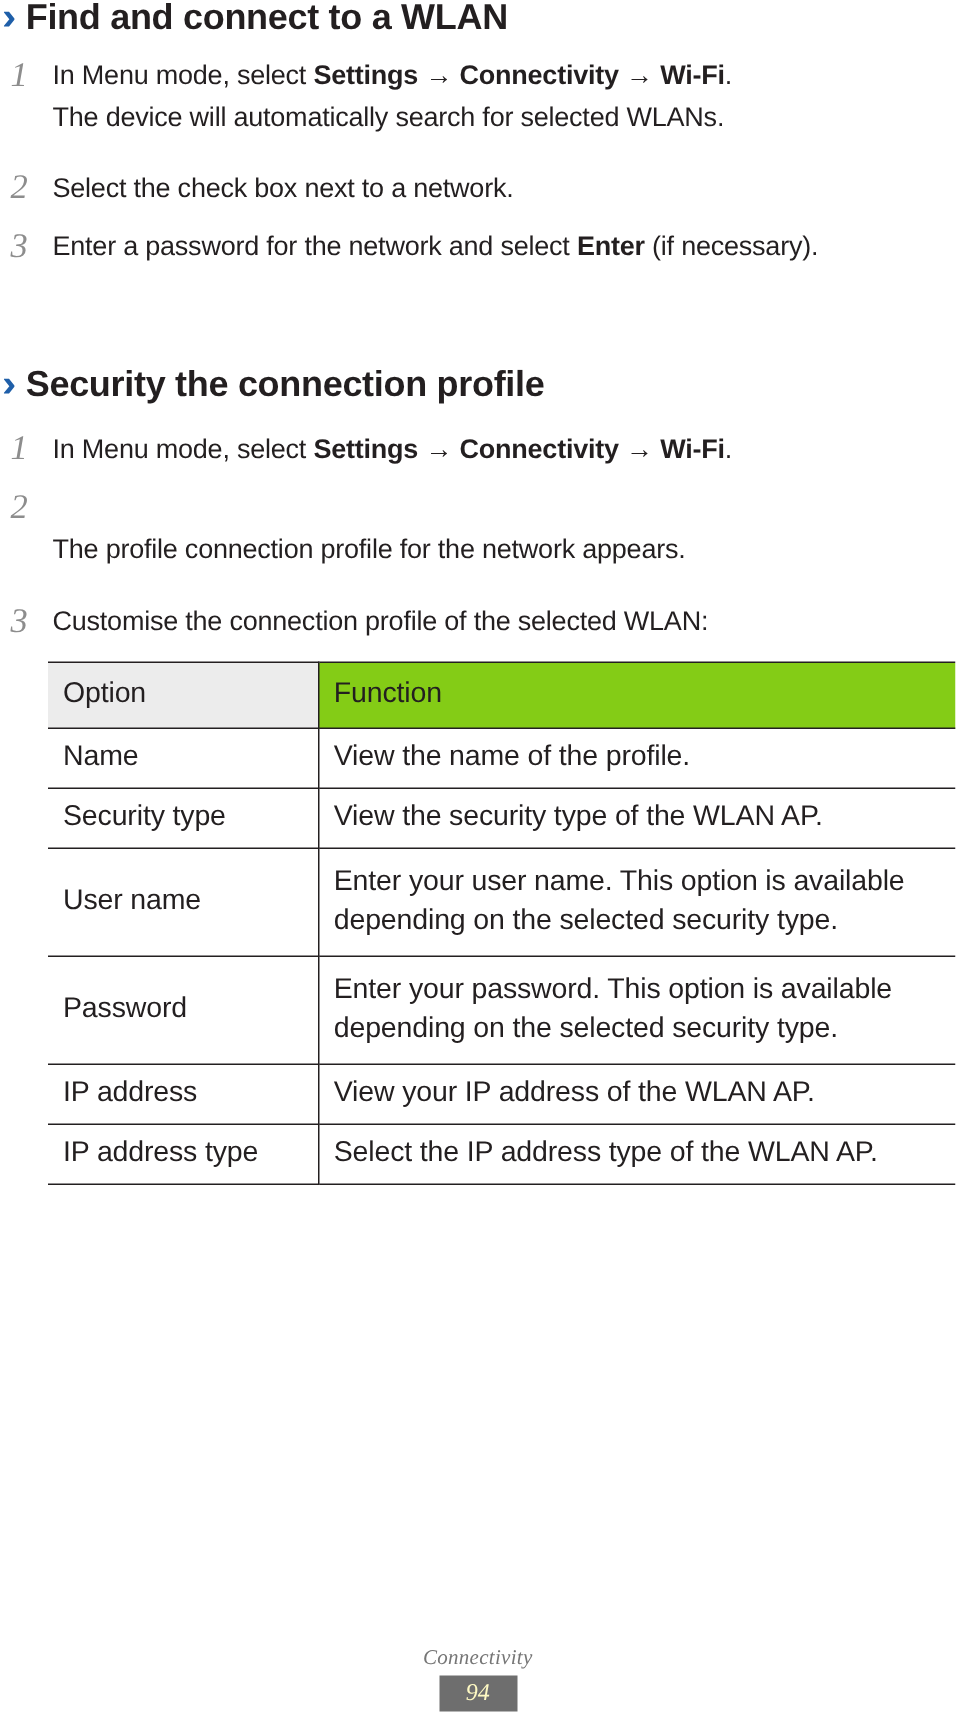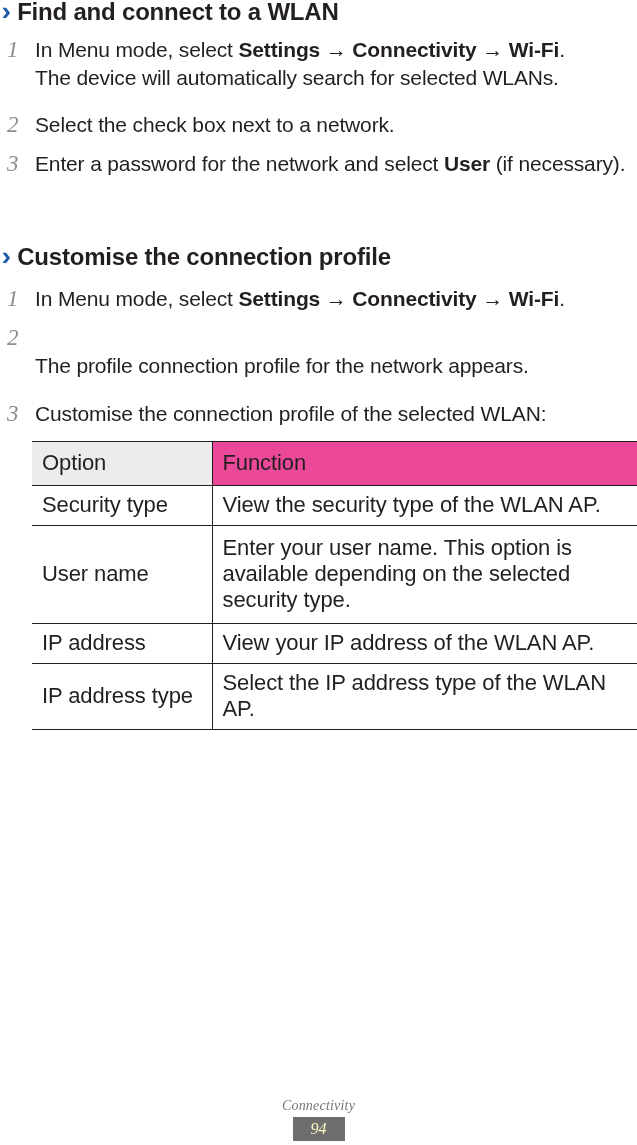--- a/index.html
+++ b/index.html
@@ -59,21 +59,21 @@
     font-style: italic;
     font-size: 23px;
     color: #8d8d8d;
     line-height: 28px;
     text-align: left;
     padding-left: 3px;
     box-sizing: border-box;
   }
   .step-body {
     flex: 1 1 auto;
-    font-size: 21px;
+    font-size: 18px;
     line-height: 28px;
     letter-spacing: -0.15px;
     color: #231f20;
   }
   .step-body b { font-weight: bold; }
   .arr { font-weight: normal; }
 
   #step-1-1 { top: 36px; }
   #step-1-2 { top: 111px; }
   #step-1-3 { top: 150px; }
@@ -83,21 +83,21 @@
   #step-2-3 { top: 400px; }
 
   
   .opt-table {
     position: absolute;
     left: 32px;
     top: 441px;
     width: 605px;
     border-collapse: collapse;
     table-layout: fixed;
-    font-size: 22px;
+    font-size: 19px;
     line-height: 26px;
     color: #231f20;
   }
   .opt-table col.c1 { width: 180px; }
   .opt-table col.c2 { width: 425px; }
 
   .opt-table th, .opt-table td {
     border-top: 1.6px solid #231f20;
     border-bottom: 1.6px solid #231f20;
     vertical-align: middle;
@@ -108,21 +108,21 @@
   }
   .opt-table th:first-child,
   .opt-table td:first-child {
     border-right: 1.4px solid #231f20;
   }
   .opt-table thead th {
     padding-top: 8px;
     padding-bottom: 9px;
   }
   .opt-table thead th.h-option { background: #ececec; }
-  .opt-table thead th.h-function { background: #ec4899; margin-left: 12px; }
+  .opt-table thead th.h-function { background: #84cc16; margin-left: 12px; }
 
   .opt-table tbody tr td { border-top: none; }
   .opt-table tbody tr td { border-bottom: 1.4px solid #231f20; }
   .opt-table tbody tr:last-child td { border-bottom: 1.6px solid #231f20; }
 
   .opt-table td.tall { padding-top: 9px; padding-bottom: 10px; }
 
   
   .footer {
     position: absolute;
@@ -174,27 +174,27 @@
   <div class="step" id="step-1-2">
     <div class="step-num">2</div>
     <div class="step-body">
       <span><span>Select the check box next to a network.</span></span>
     </div>
   </div>
 
   <div class="step" id="step-1-3">
     <div class="step-num">3</div>
     <div class="step-body">
-      <span><span>Enter a password for the network and select </span><b>User</b><span> (if necessary).</span></span>
+      <span><span>Enter a password for the network and select </span><b>Enter</b><span> (if necessary).</span></span>
     </div>
   </div>
 
   <h2 class="section-heading" id="heading-2">
     <span class="chevron">›</span>
-    <span>Customise the connection profile</span>
+    <span>Security the connection profile</span>
   </h2>
 
   <div class="step" id="step-2-1">
     <div class="step-num">1</div>
     <div class="step-body">
       <span><span>In Menu mode, select </span><b>Settings</b><span class="arr"> → </span><b>Connectivity</b><span class="arr"> → </span><b>Wi-Fi</b><span>.</span></span>
     </div>
   </div>
 
   <div class="step" id="step-2-2">
@@ -218,26 +218,34 @@
         <col class="c2">
       </colgroup>
     <thead>
       <tr>
         <th class="h-option">Option</th>
         <th class="h-function">Function</th>
       </tr>
     </thead>
     <tbody>
       <tr>
+        <td>Name</td>
+        <td>View the name of the profile.</td>
+      </tr>
+      <tr>
         <td>Security type</td>
         <td>View the security type of the WLAN AP.</td>
       </tr>
       <tr>
         <td class="tall">User name</td>
         <td class="tall">Enter your user name. This option is available depending on the selected security type.</td>
+      </tr>
+      <tr>
+        <td class="tall">Password</td>
+        <td class="tall">Enter your password. This option is available depending on the selected security type.</td>
       </tr>
       <tr>
         <td>IP address</td>
         <td>View your IP address of the WLAN AP.</td>
       </tr>
       <tr>
         <td>IP address type</td>
         <td>Select the IP address type of the WLAN AP.</td>
       </tr>
     </tbody>

